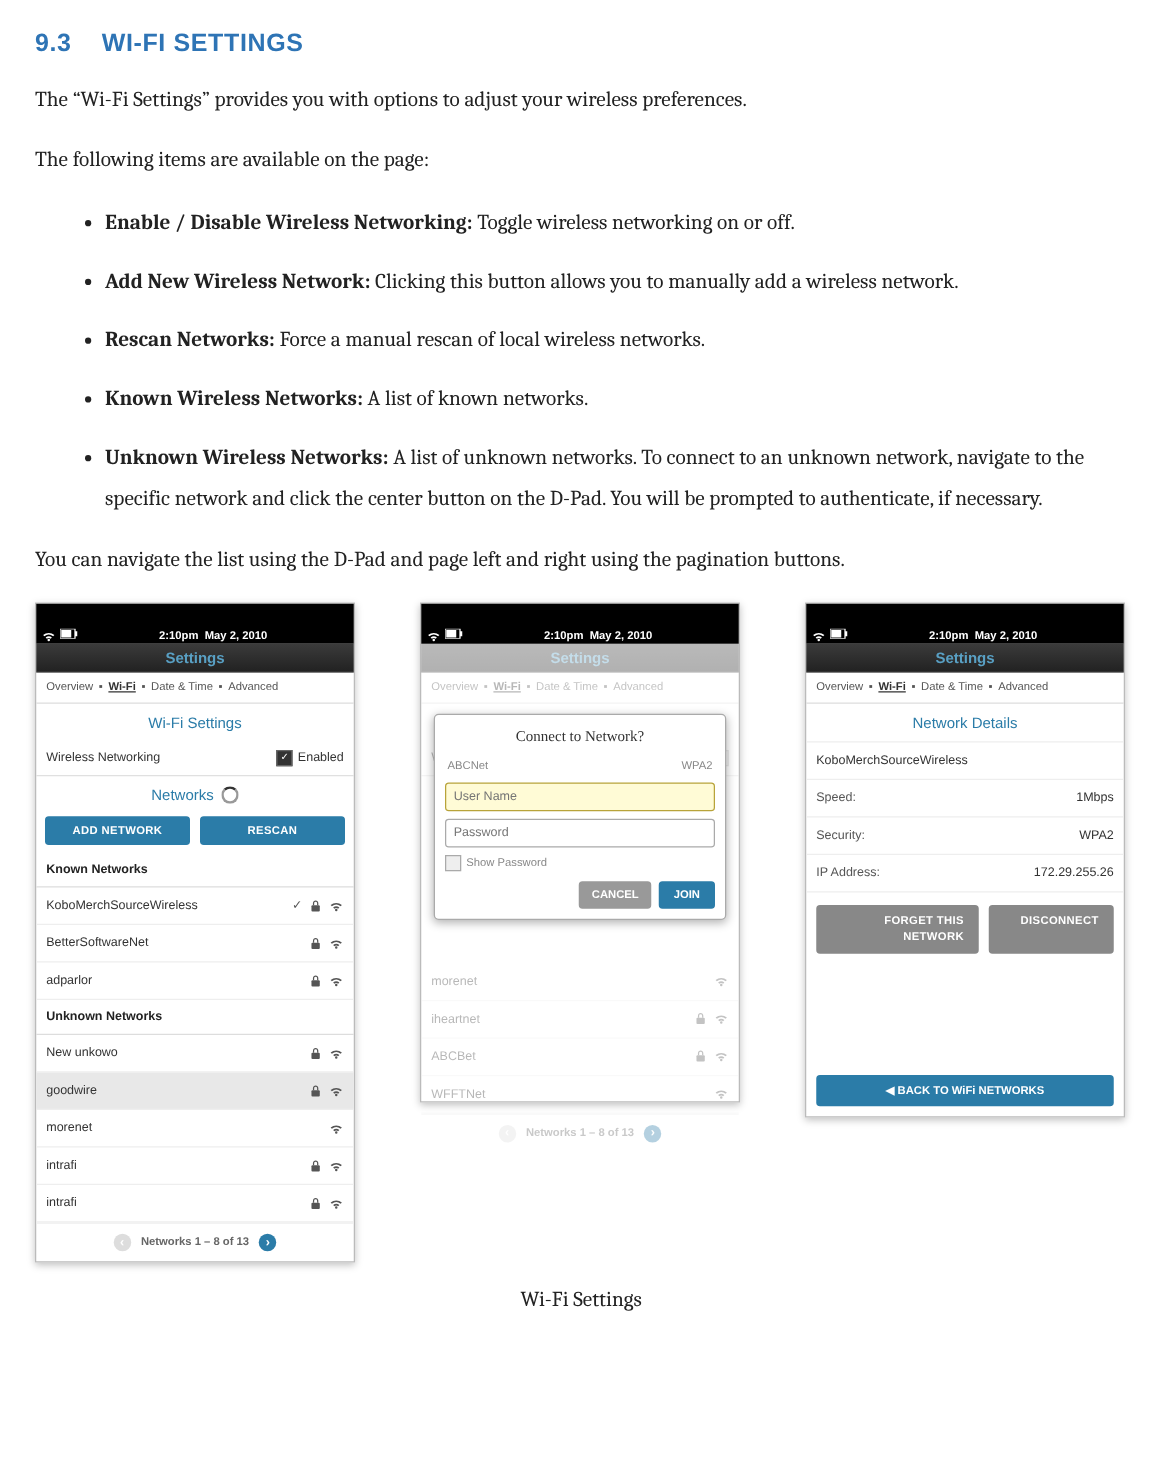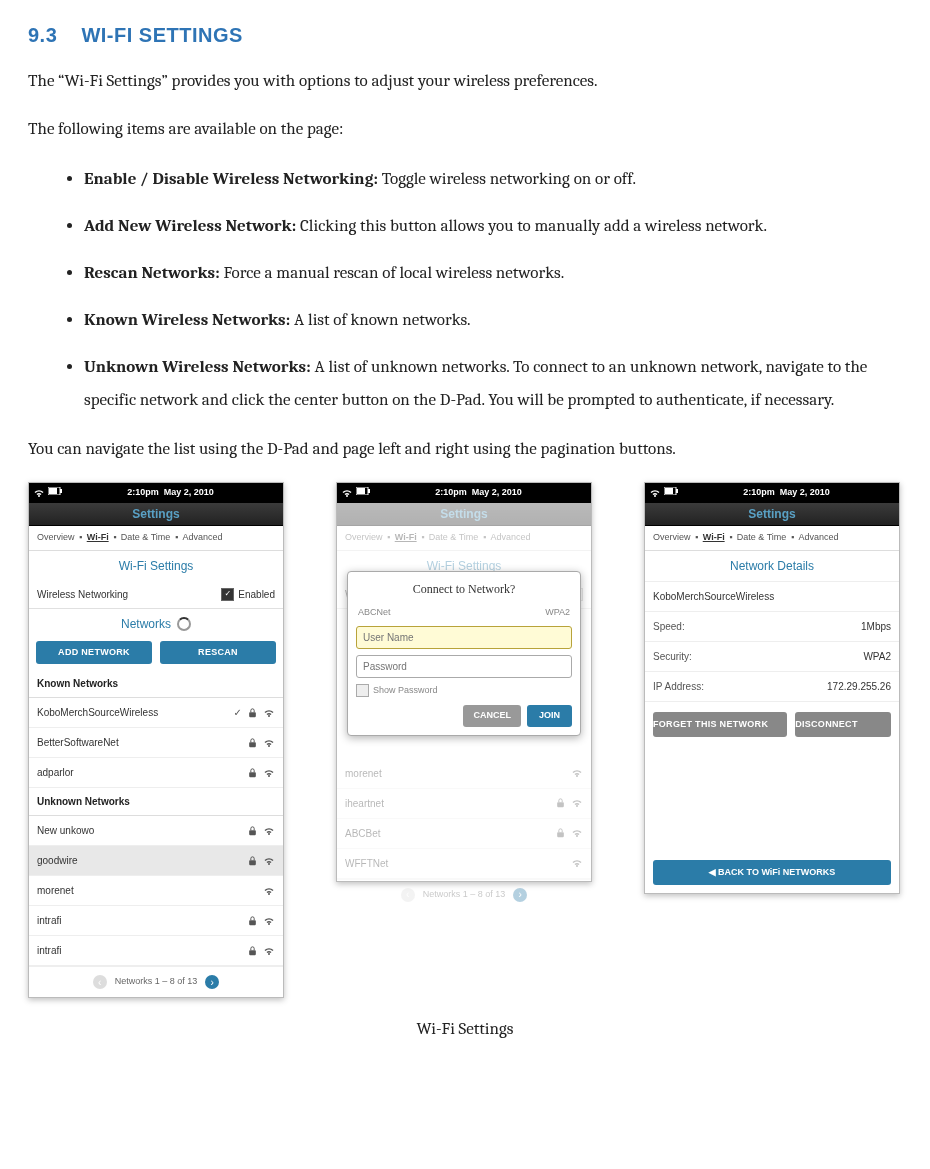--- a/index.html
+++ b/index.html
@@ -43,23 +43,23 @@
       box-shadow: 0 2px 6px rgba(0,0,0,0.25);
       font-family: Helvetica, Arial, sans-serif;
       font-size: 10px;
       background: #fff;
       color: #333;
       position: relative;
     }
     .device .statusbar {
       background: #000;
       color: #fff;
-      height: 20px;
+      height: 32px;
       display: flex;
-      align-items: center;
+      align-items: flex-end;
       padding: 0 4px;
       font-size: 9px;
     }
     .device .statusbar .icons-left { display:flex; gap:3px; }
     .device .statusbar .time { margin: 0 auto; font-weight:bold; }
     .device .titlebar {
       background: linear-gradient(#3b3b3b,#222);
       color: #59a0c4;
       text-align:center;
       height: 22px;
@@ -143,20 +143,21 @@
     .pager {
       padding:8px 0;
       text-align:left;
       font-size:9px;
       color:#666;
       display:flex;
       justify-content:center;
       align-items:center;
       gap:8px;
       border-top:1px solid #eee;
+      font-weight:bold;
     }
     .pager .arrow {
       width:14px; height:14px; border-radius:50%; background:#ddd; display:inline-flex; align-items:center; justify-content:center; color:#fff; font-size:10px;
     }
     .pager .arrow.next { background:#2b7ca8; }
     .modal {
       position:absolute;
       top:88px; left:10px; right:10px;
       background:#fff;
       border:1px solid #aaa;
@@ -200,22 +201,22 @@
       padding:7px 8px;
       border-bottom:1px solid #eee;
       font-size:10px;
       color:#555;
     }
     .detail-row .val { color:#333; }
     .wide-btn {
       background:#888;
       color:#fff;
       border-radius:3px;
-      text-align:left;
-      padding:6px 0;
+      text-align:right;
+      padding:6px 12px;
       font-size:9px;
       font-weight:bold;
       letter-spacing:0.3px;
     }
     .footer-btn {
       position:absolute;
       bottom:8px; left:8px; right:8px;
       background:#2b7ca8;
       color:#fff;
       border-radius:3px;

